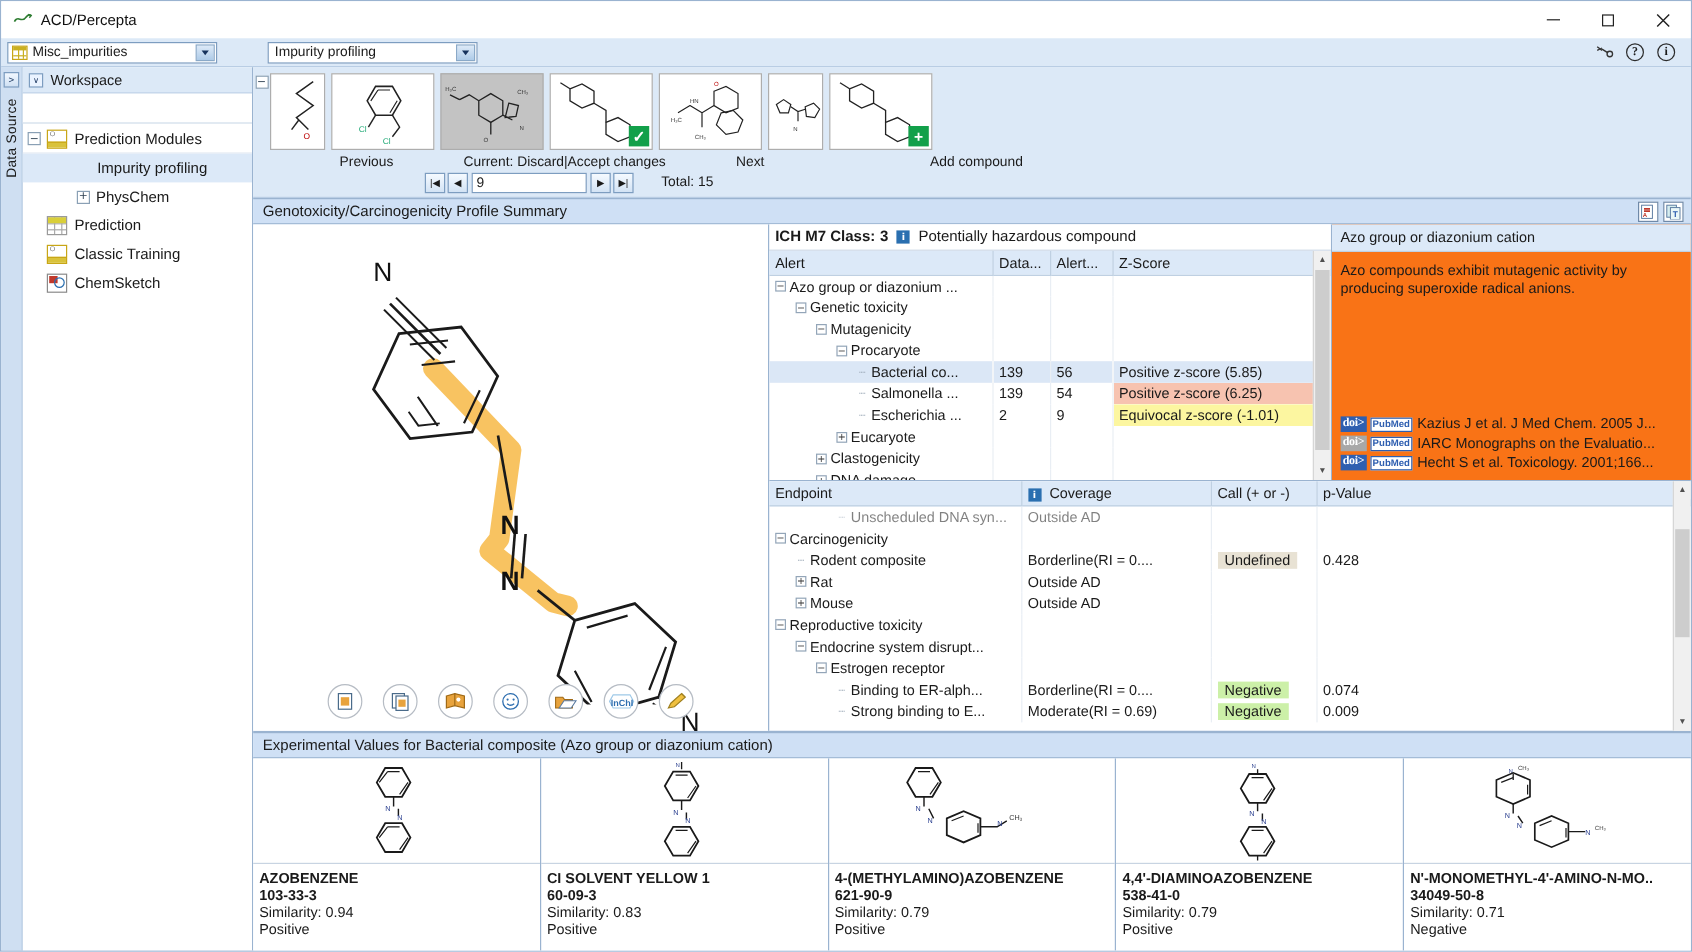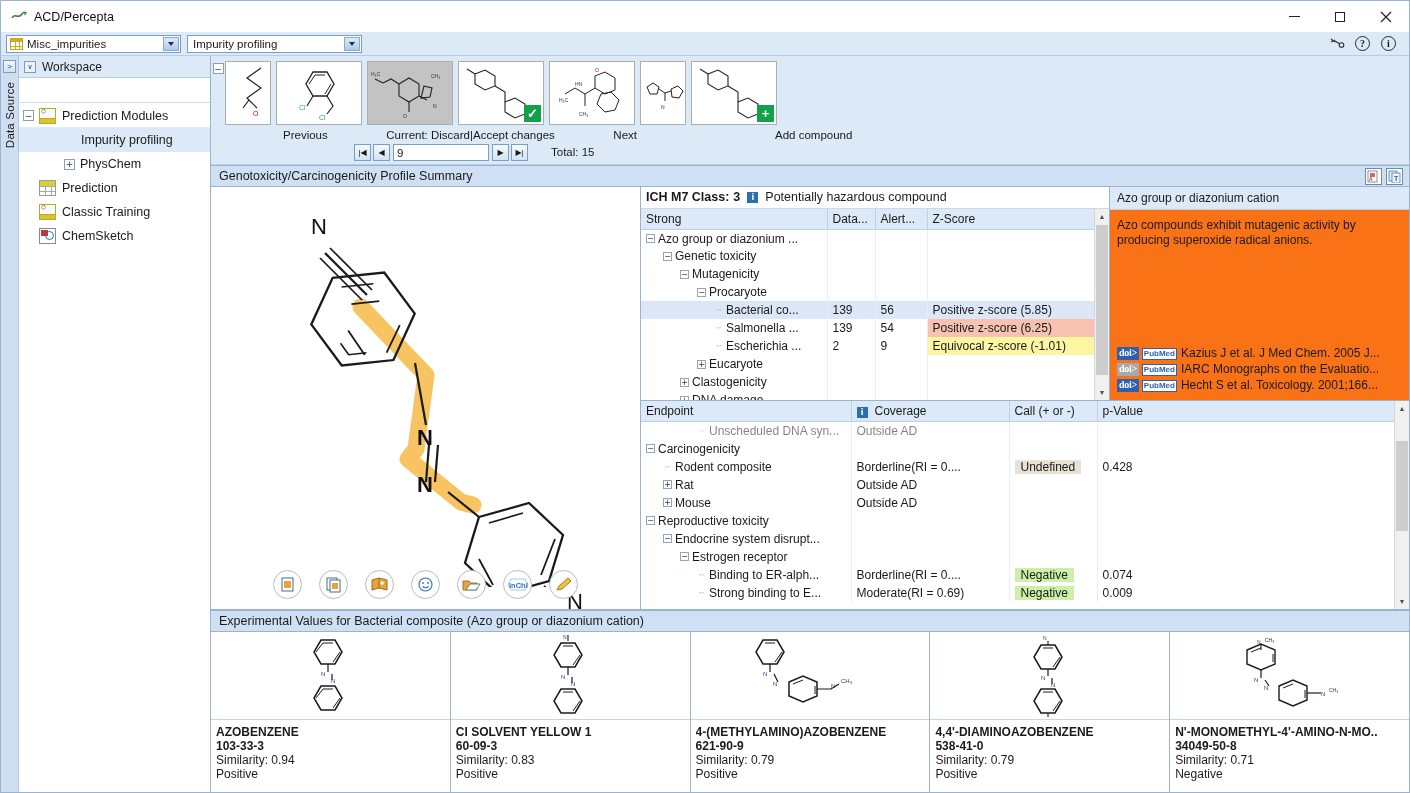--- a/index.html
+++ b/index.html
@@ -17,21 +17,21 @@
   
   .titlebar { height:31px; background:#ffffff; display:flex; align-items:center; flex:0 0 auto; }
   .titlebar .app-icon { width:16px; height:16px; margin-left:10px; margin-right:7px; position:relative; }
   .titlebar .app-title { font-size:12.5px; color:#111; }
   .win-btns { margin-left:auto; display:flex; height:31px; }
   .win-btn { width:46px; height:31px; display:flex; align-items:center; justify-content:center; font-size:13px; color:#222; }
   .sq { width:10px; height:10px; border:1px solid #222; }
   .dash { width:11px; height:1px; background:#222; }
 
   
-  .toolbar { height:24px; background:#dce9f7; border-bottom:1px solid #b9cde4; display:flex; align-items:center; padding:0 5px; flex:0 0 auto; }
+  .toolbar { height:24px; background:#dce9f7; border-bottom:1px solid #b9cde4; display:flex; align-items:center; padding:0 5px; flex:0 0 auto;gap:36px; }
   .combo { height:18px; background:#fff; border:1px solid #7d9dc0; display:flex; align-items:center; font-size:11.5px; padding-left:3px; margin-right:6px; position:relative; }
   .combo .lbl { white-space:nowrap; overflow:hidden; }
   .combo .arrow { position:absolute; right:1px; top:1px; width:16px; height:14px; background:linear-gradient(#ddeaf8,#aecbe8); border:1px solid #8aa9c8; display:flex; align-items:center; justify-content:center; }
   .tri-d { width:0;height:0;border-left:3px solid transparent;border-right:3px solid transparent;border-top:4px solid #16325c; }
   .grid-ic { width:13px; height:12px; border:1px solid #c8a617; background:#fff; margin-right:4px; flex:0 0 auto;
      background-image:linear-gradient(#c9b021,#c9b021),linear-gradient(#c9b021,#c9b021),linear-gradient(#c9b021,#c9b021),linear-gradient(#c9b021,#c9b021);
      background-size:100% 3px, 100% 1px, 1px 100%, 1px 100%;
      background-position:0 0, 0 7px, 4px 0, 8px 0; background-repeat:no-repeat; }
   .tb-right { margin-left:auto; display:flex; gap:9px; align-items:center; padding-right:7px; }
   .tb-ic { width:17px; height:17px; display:flex; align-items:center; justify-content:center; }
@@ -478,21 +478,21 @@
                 <div class="gwrap">
                   <table class="grid">
                     <colgroup>
                         <col style="width:186px">
                         <col style="width:48px">
                         <col style="width:52px">
                         <col>
                       </colgroup>
                     <thead>
                       <tr>
-                        <th>Strong</th>
+                        <th>Alert</th>
                         <th>Data...</th>
                         <th>Alert...</th>
                         <th>Z-Score</th>
                       </tr>
                     </thead>
                     <tbody id="alerts-body">
                         <tr>
                           <td>
                             <div class="tnode">
                               <span class="tind" style="width: 0px;"></span>

